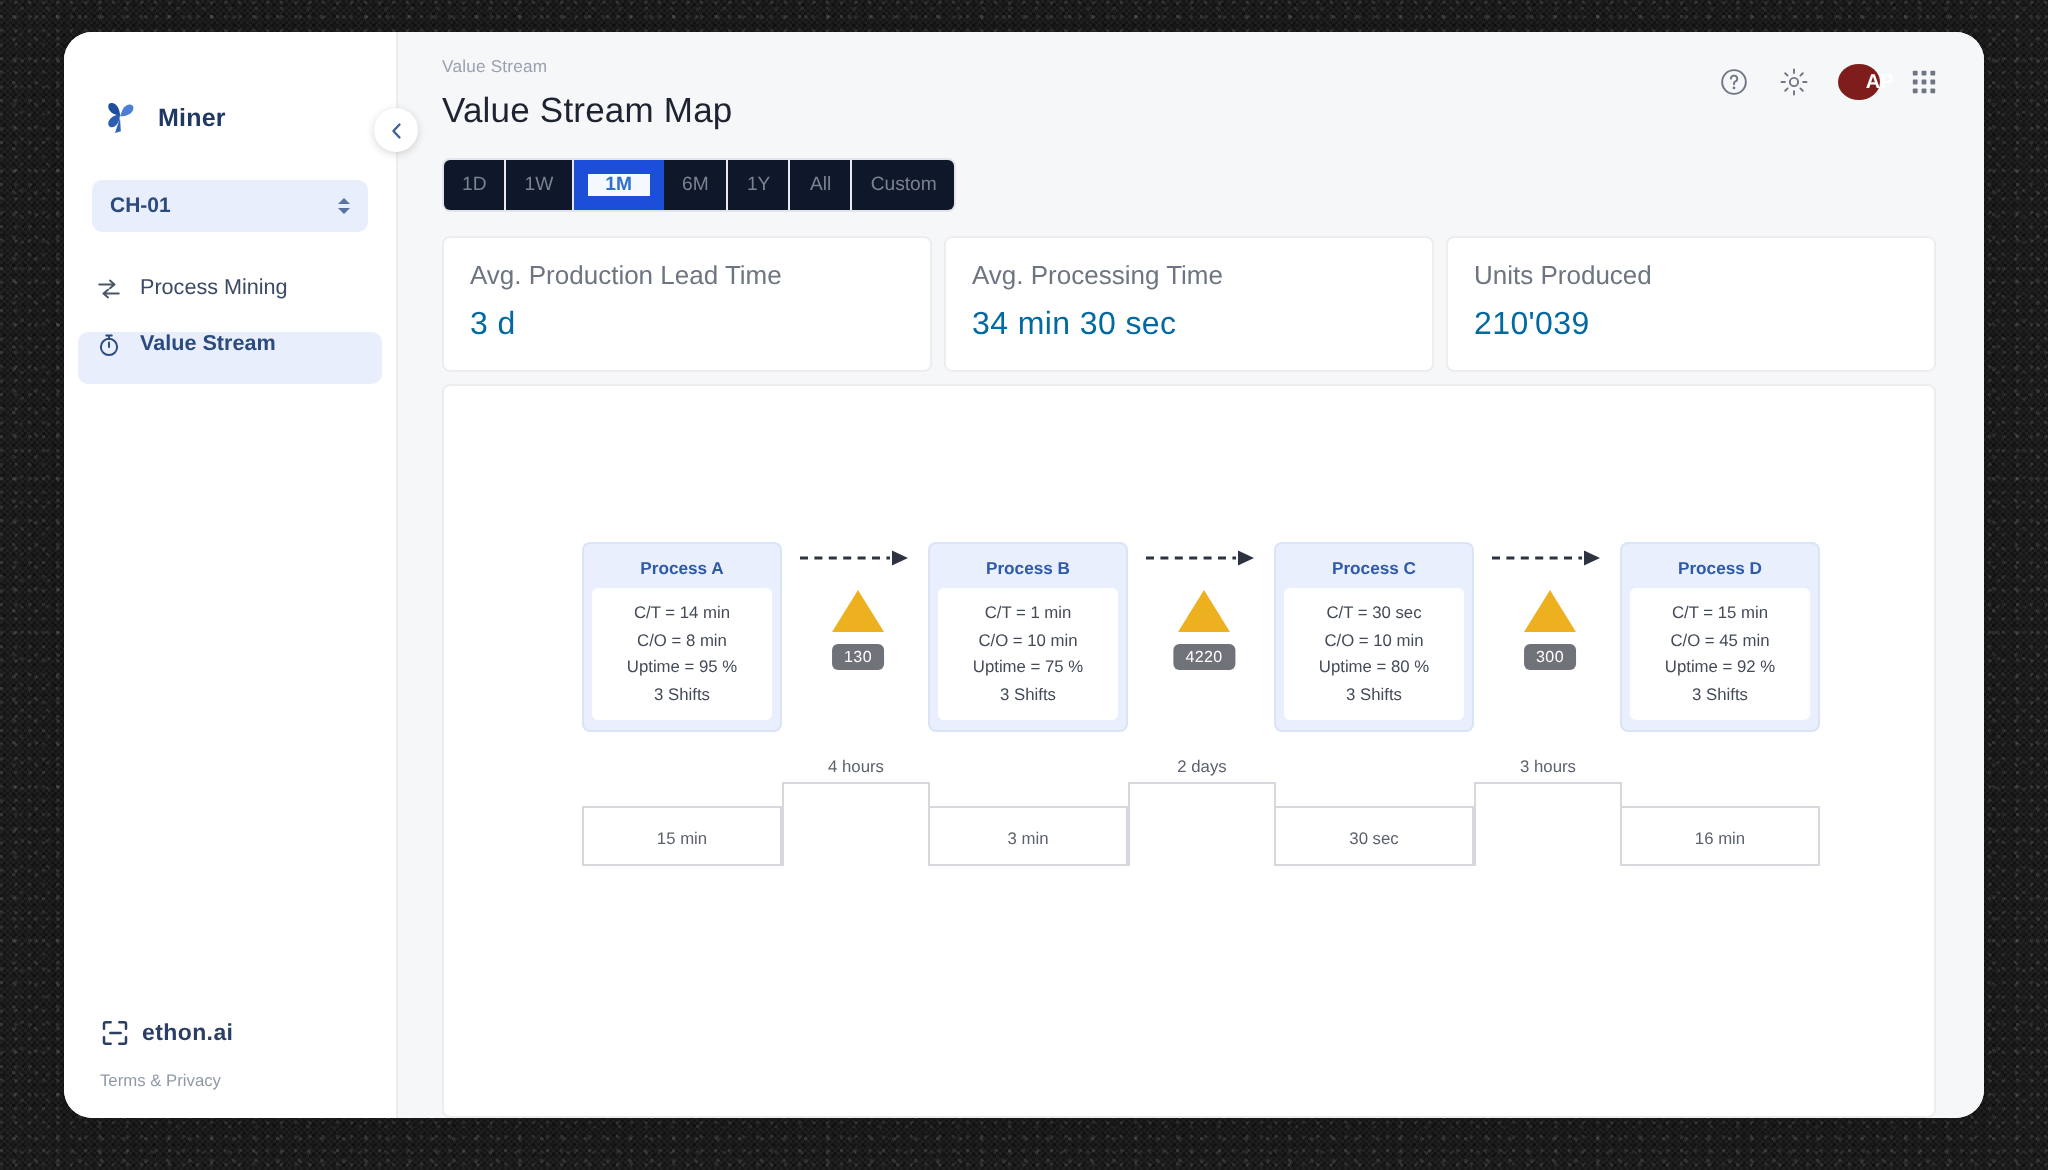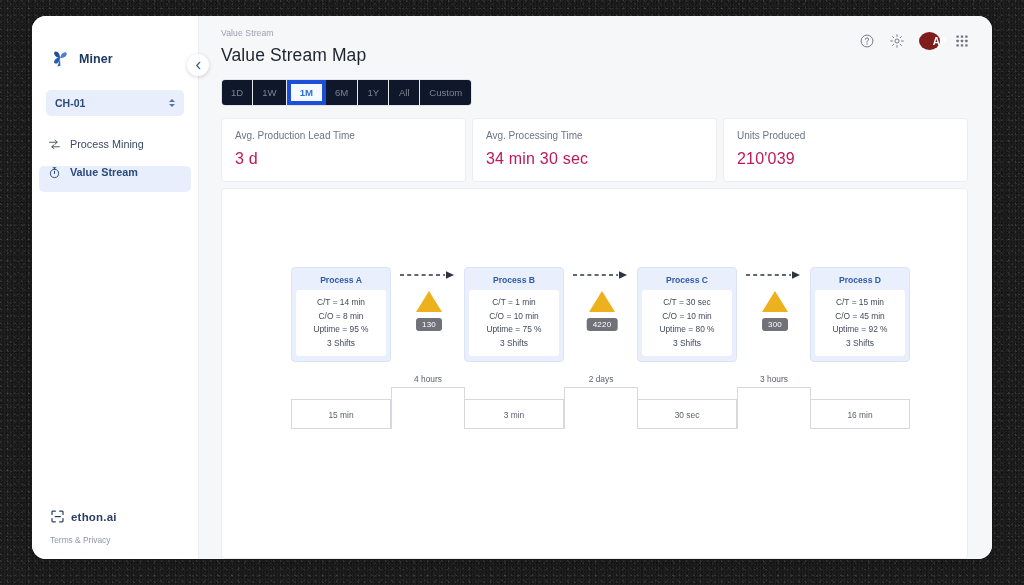--- a/index.html
+++ b/index.html
@@ -199,40 +199,40 @@
     font-size: 9.6px;
     color: #7b828f;
     border-right: 1px solid #e9eaee;
     cursor: pointer;
     background: #0f172a;
   }
   .range:last-child { border-right: none; }
   .range.active {
     color: #2f6fd0;
     font-weight: 700;
-    border: 4px solid #1d4ed8;
+    border: 7px solid #1d4ed8;
     background: #f4f9ff;
   }
 
   
   .kpis {
     display: flex;
     gap: 6px;
     margin: 12px 24px 0 22px;
   }
   .kpi {
     flex: 1;
     background: #fff;
     border: 1px solid #ededf0;
     border-radius: 4px;
     padding: 11px 13px 13px 13px;
     min-width: 0;
   }
-  .kpi-label { font-size: 10px; color: #6d7582; }
-  .kpi-value { font-size: 16px; color: #be185d; margin-top: 9px; letter-spacing: .2px; }
+  .kpi-label { font-size: 13px; color: #6d7582; }
+  .kpi-value { font-size: 16px; color: #0369a1; margin-top: 9px; letter-spacing: .2px; }
 
   
   .canvas {
     margin: 6px 24px 0 22px;
     background: #fff;
     border: 1px solid #ededf0;
     border-radius: 4px;
     flex: 1;
     position: relative;
     overflow: hidden;

